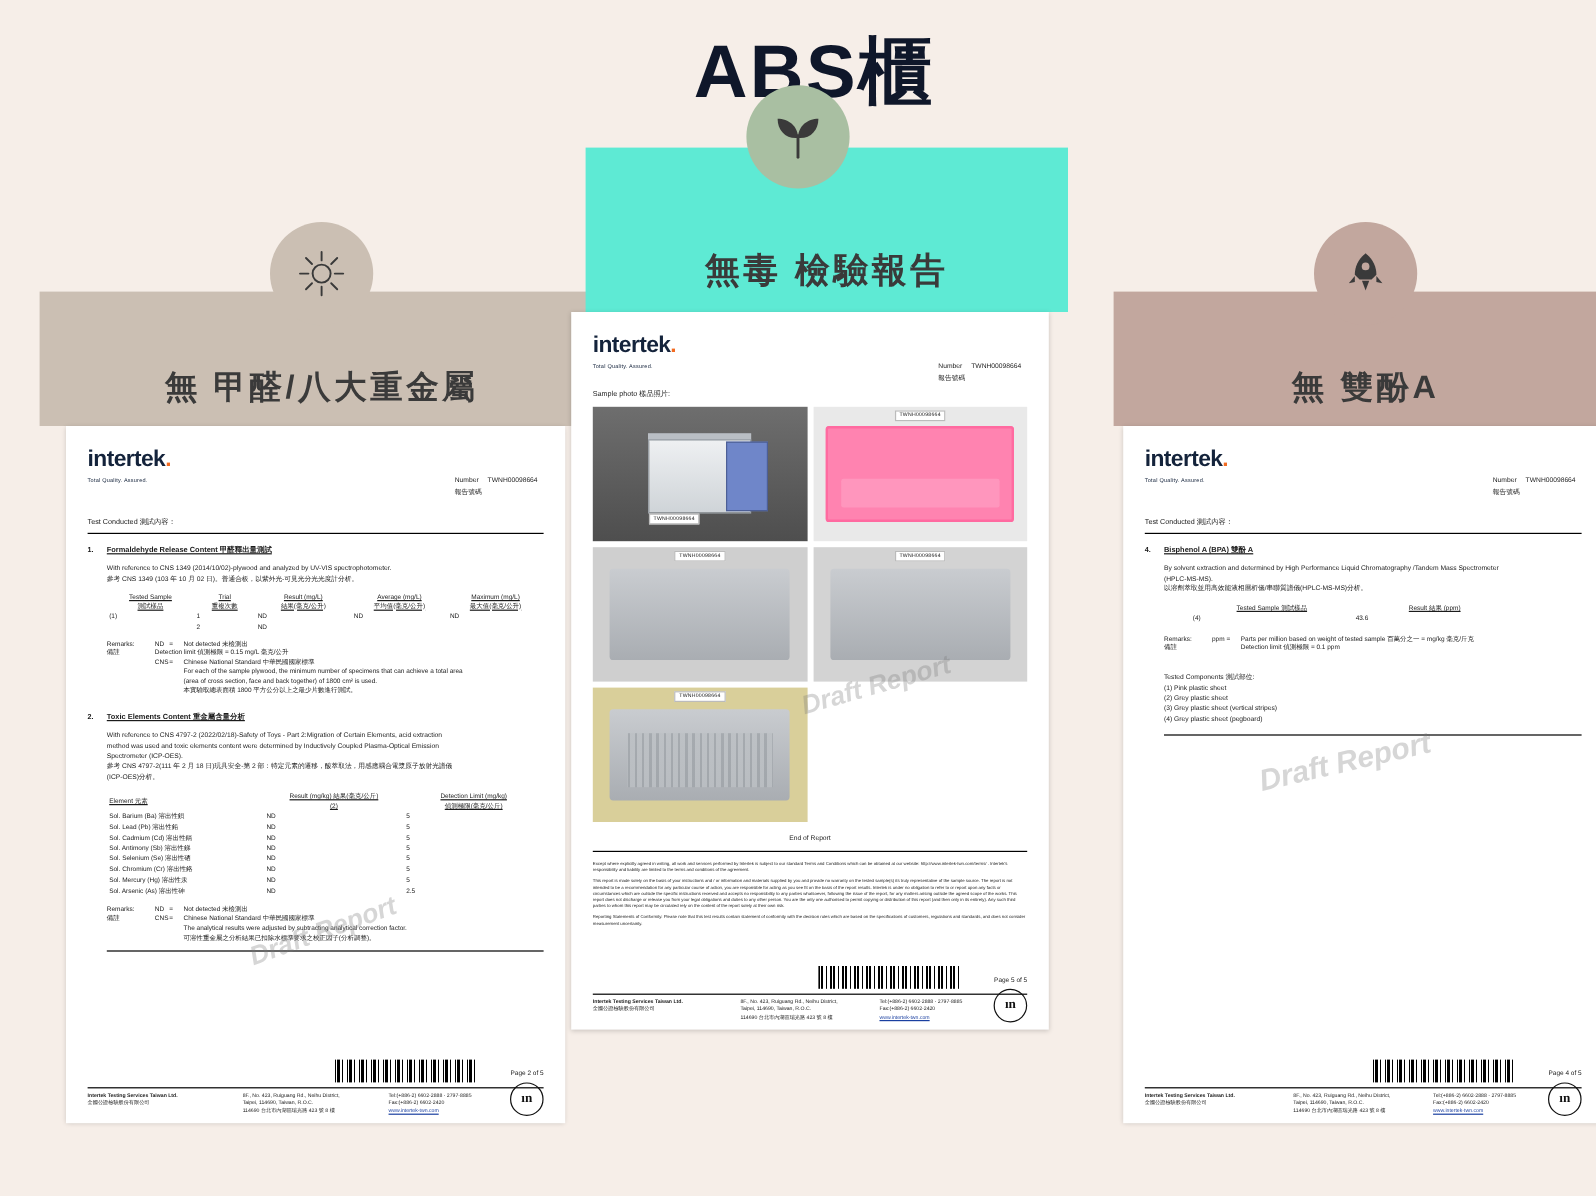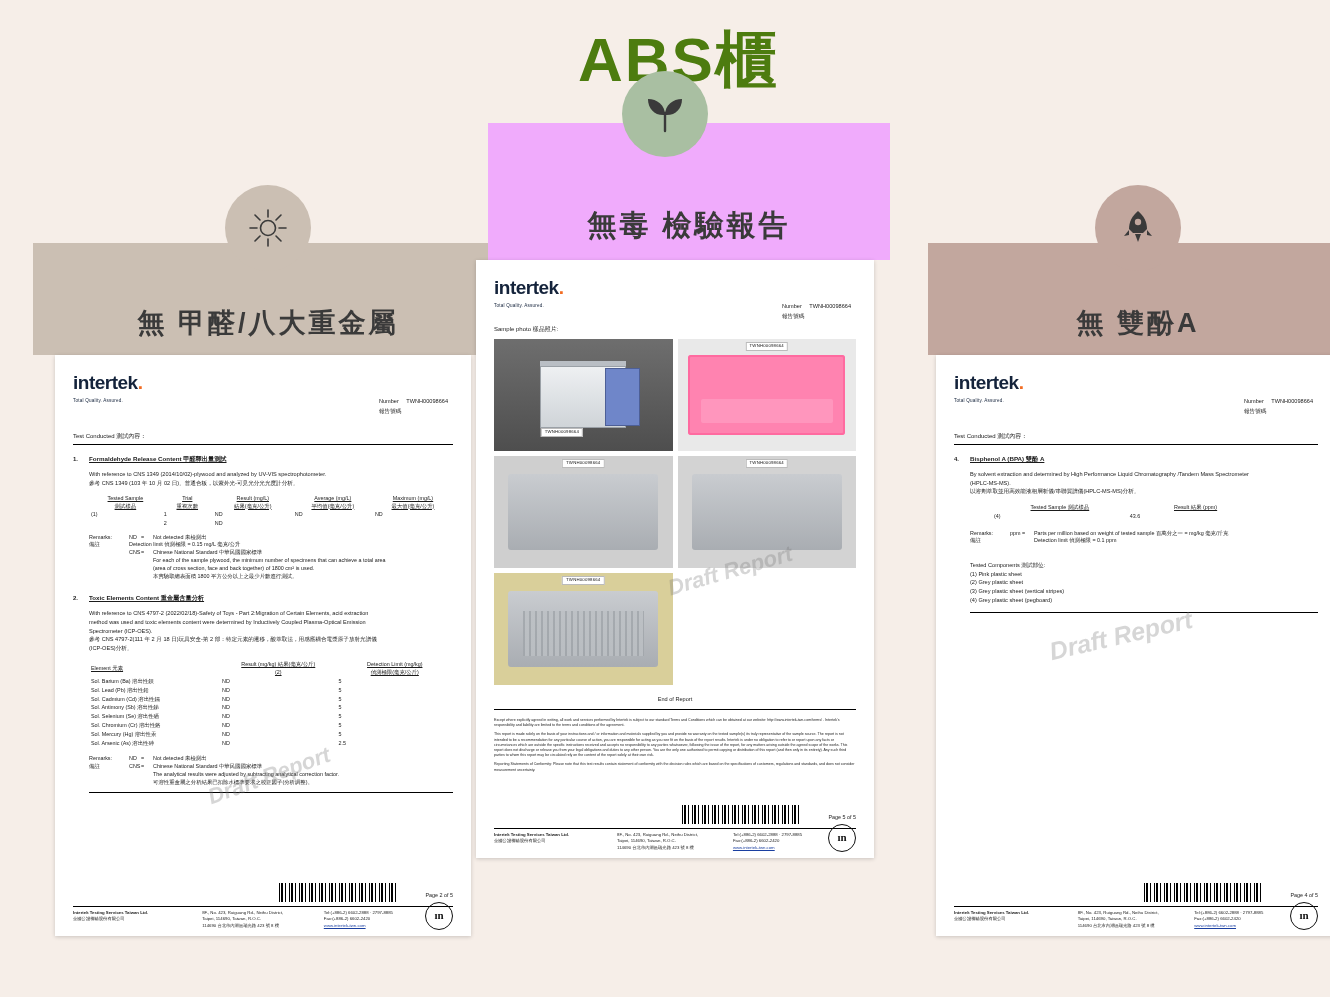--- a/index.html
+++ b/index.html
@@ -11,21 +11,21 @@
     position:relative;
     overflow:hidden;
   }
   .stage { position:absolute; inset:0; }
 
   
   .headline {
     position:absolute; top:18px; left:0; width:100%;
     display:flex; align-items:center; justify-content:center;
     gap:40px;
-    color:#4d7c0f;
+    color:#0f172a;
     font-weight:bold;
     pointer-events:none;
     padding-left:27px;
   }
   .hl-main { font-size:62px; letter-spacing:2px; }
   .hl-sub  { font-size:42px; letter-spacing:4px; }
 
   
   .panel { position:absolute; }
   .panel .banner {
@@ -44,21 +44,21 @@
   }
   .icon-circle svg { display:block; }
 
   
   #panel-left { left:33px; top:243px; width:470px; }
   #panel-left .banner { height:112px; background:#cbbfb3; }
   #panel-left .icon-circle { background:#cbbfb3; }
 
   
   #panel-center { left:440px; top:123px; width:450px; z-index:5; }
-  #panel-center .banner { height:137px; background:#f0abfc;margin-left:48px; }
+  #panel-center .banner { height:137px; background:#5eead4;margin-left:48px; }
   #panel-center .icon-circle { background:#a9bfa2; top:-52px; }
 
   
   #panel-right { left:928px; top:243px; width:420px; }
   #panel-right .banner { height:112px; background:#c2a79e; }
   #panel-right .icon-circle { background:#c2a79e; }
 
   
   .sheet {
     background:#ffffff;

